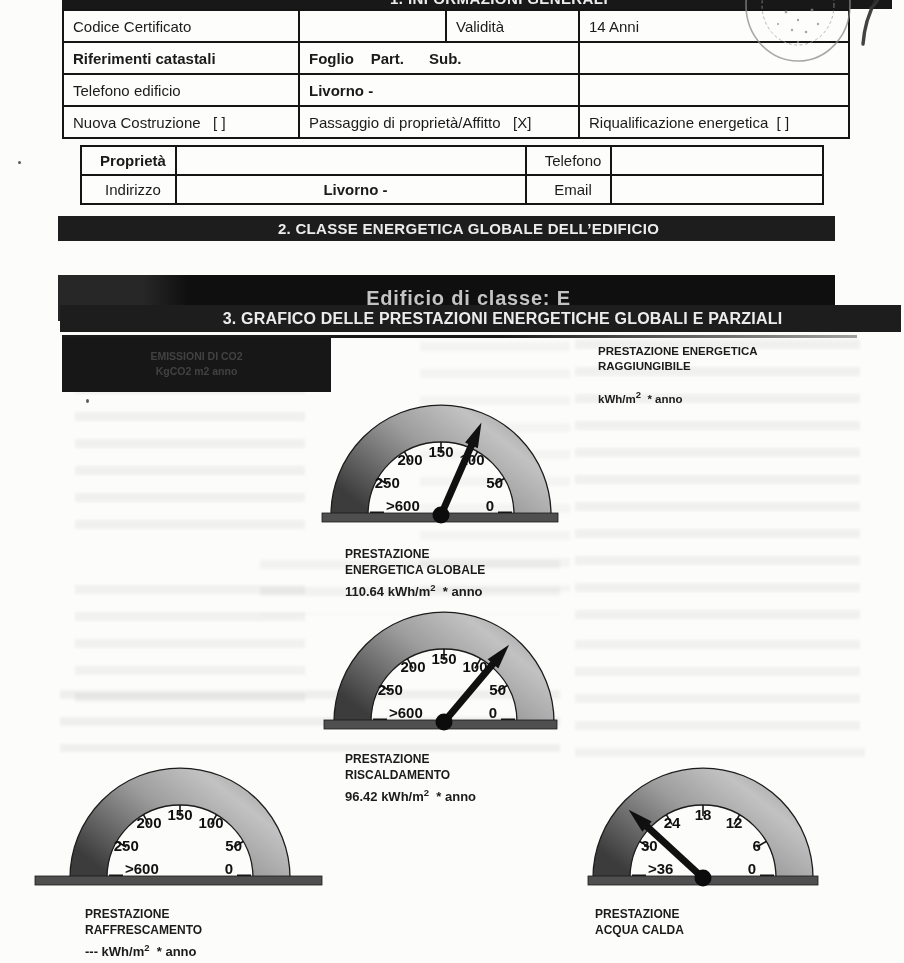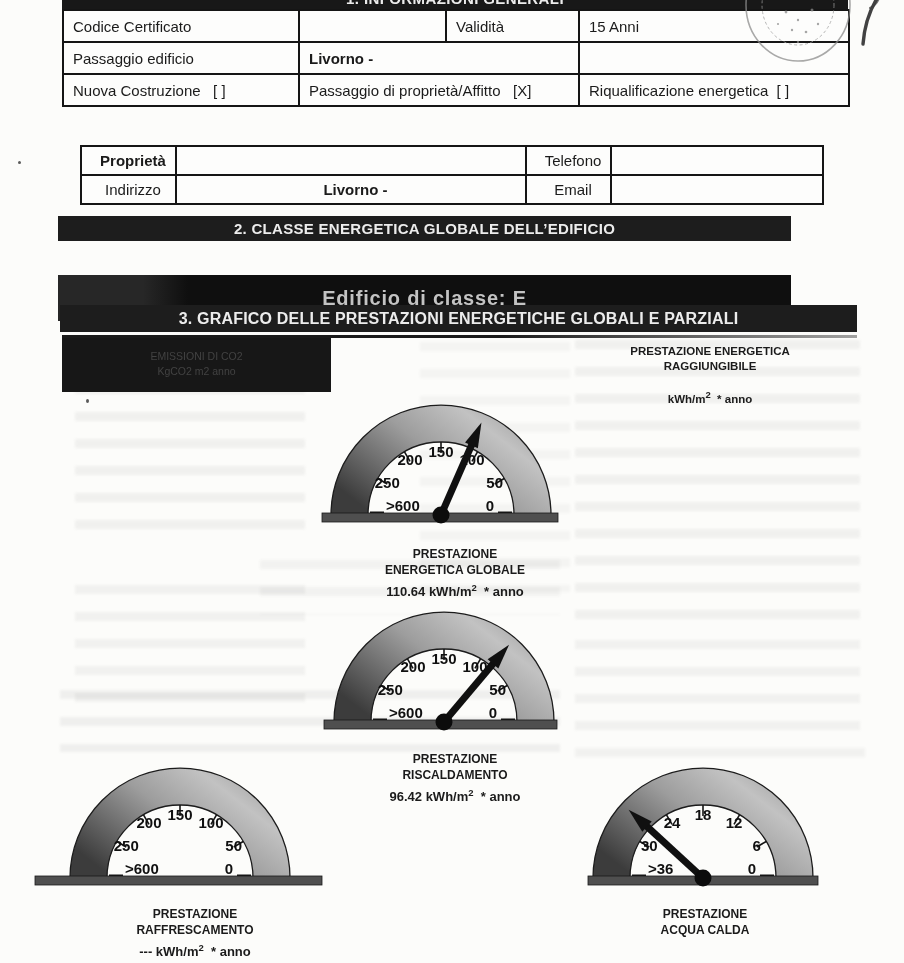--- a/index.html
+++ b/index.html
@@ -4,46 +4,46 @@
 <style>
   html,body{margin:0;padding:0;background:#e8e8e6;}
   .page{
     position:relative;width:904px;height:963px;margin:0 auto;
     background:#fcfcfa;overflow:hidden;
     font-family:"Liberation Sans","DejaVu Sans",sans-serif;
     color:#1b1b1b;
   }
   
   .bar{position:absolute;display:flex;align-items:center;justify-content:center;
-       color:#ececec;font-weight:bold;}
+       color:#ececec;font-weight:bold;padding-left:44px;}
   .bar1{left:62px;top:-13px;width:786px;height:22px;background:#181818;font-size:15px;letter-spacing:.4px;}
   .bar2{left:58px;top:216px;width:733px;height:25px;background:#1d1d1d;font-size:15px;letter-spacing:.3px;}
   .bar-class{left:58px;top:243px;width:733px;height:46px;
        background:linear-gradient(90deg,#272727 0px,#272727 85px,#0f0f0f 130px,#0f0f0f 100%);
        font-size:20px;color:#c3c3c3;letter-spacing:.8px;margin-top:32px;}
   .bar3{left:60px;top:305px;width:797px;height:27px;background:#1d1d1d;font-size:16px;letter-spacing:.2px;}
   
   table{border-collapse:collapse;position:absolute;table-layout:fixed;background:#fdfdfc;padding-left:48px;}
   td{border:2px solid #151515;font-size:15px;padding:0 0 0 9px;vertical-align:middle;overflow:hidden;}
   .t1{left:62px;top:9px;width:786px;}
   .t1 td{height:30px;}
   .t2{left:80px;top:145px;width:742px;text-align:center;}
   .t2 td{height:27px;}
   .b{font-weight:bold;}
   .pre{white-space:pre;}
   
   .rule{position:absolute;left:62px;top:335px;width:795px;height:3px;
         background:linear-gradient(90deg,#1a1a1a 0 55%,rgba(26,26,26,.4) 100%);}
   .redact{position:absolute;left:62px;top:338px;width:269px;height:54px;background:#171717;
-          text-align:center;color:#424242;font-size:10.5px;font-weight:normal;filter:none;}
+          text-align:center;color:#424242;font-size:10.5px;font-weight:bold;filter:none;}
   .redact div{filter:blur(.7px);}
   .redact .rl1{margin-top:12px;}
   .redact .rl2{margin-top:3px;}
   
-  .lblock{position:absolute;text-align:center;font-weight:bold;font-size:12px;line-height:15.5px;}
+  .lblock{position:absolute;text-align:left;font-weight:bold;font-size:12px;line-height:15.5px;}
   .lblock .val{font-size:13px;margin-top:2px;}
   sup.s2{font-size:9.5px;font-weight:bold;}
   .ragg{left:598px;top:344px;width:224px;font-size:11.5px;line-height:14.5px;}
   .ragg .val{font-size:11.5px;margin-top:15px;}
   
   svg.gauge{position:absolute;overflow:visible;}
   
   .ghost{position:absolute;pointer-events:none;filter:blur(1.4px);
          background:repeating-linear-gradient(180deg,rgba(95,95,95,.5) 0px,rgba(95,95,95,.5) 9px,transparent 9px,transparent 27px);}
   .speck{position:absolute;background:#5a5a5a;border-radius:50%;}
@@ -74,24 +74,29 @@
         <col style="width:236px">
         <col style="width:147px">
         <col style="width:133px">
         <col style="width:270px">
       </colgroup>
     <tbody>
         <tr>
       <td>Codice Certificato</td>
       <td></td>
       <td>Validità</td>
-      <td>15 Anni</td>
+      <td>14 Anni</td>
     </tr>
     <tr>
-      <td>Passaggio edificio</td>
+      <td class="b">Riferimenti catastali</td>
+      <td class="b pre" colspan="2">Foglio    Part.      Sub.</td>
+      <td></td>
+    </tr>
+    <tr>
+      <td>Telefono edificio</td>
       <td class="b" colspan="2">Livorno -</td>
       <td></td>
     </tr>
     <tr>
       <td class="pre">Nuova Costruzione   [ ]</td>
       <td class="pre" colspan="2">Passaggio di proprietà/Affitto   [X]</td>
       <td class="pre">Riqualificazione energetica  [ ]</td>
     </tr>
   </tbody>
     </table>

